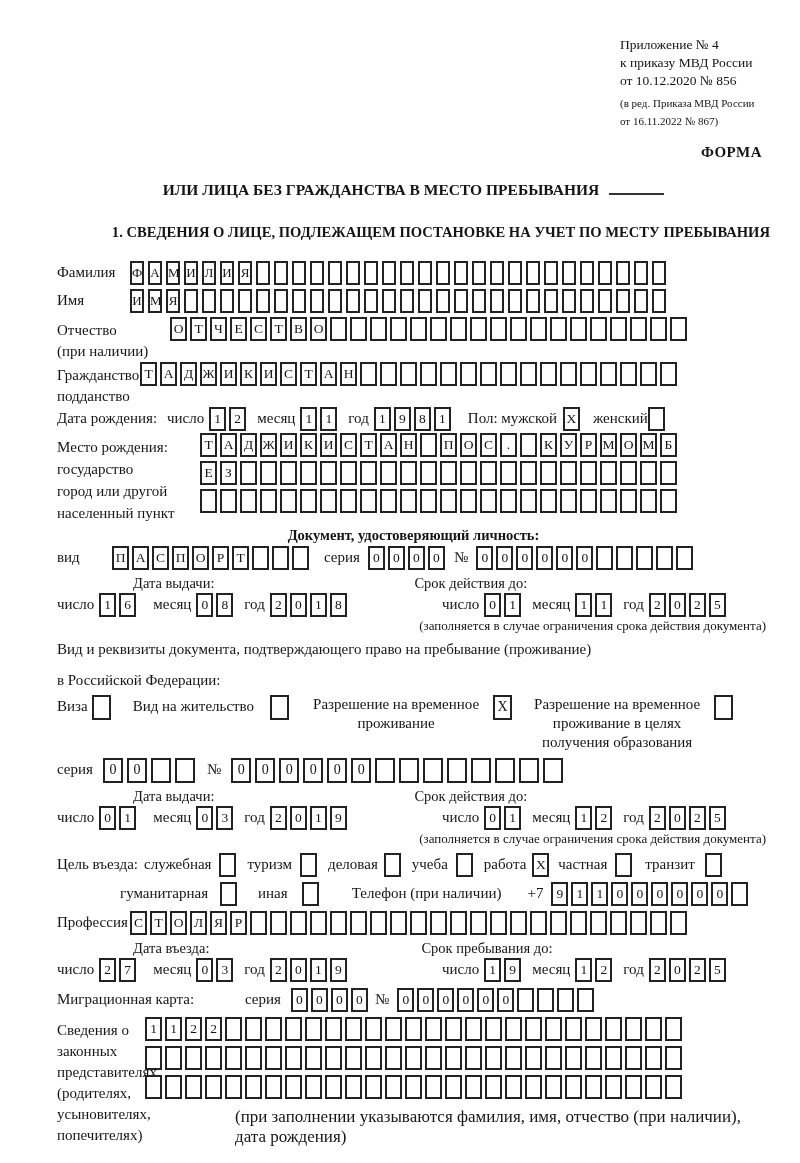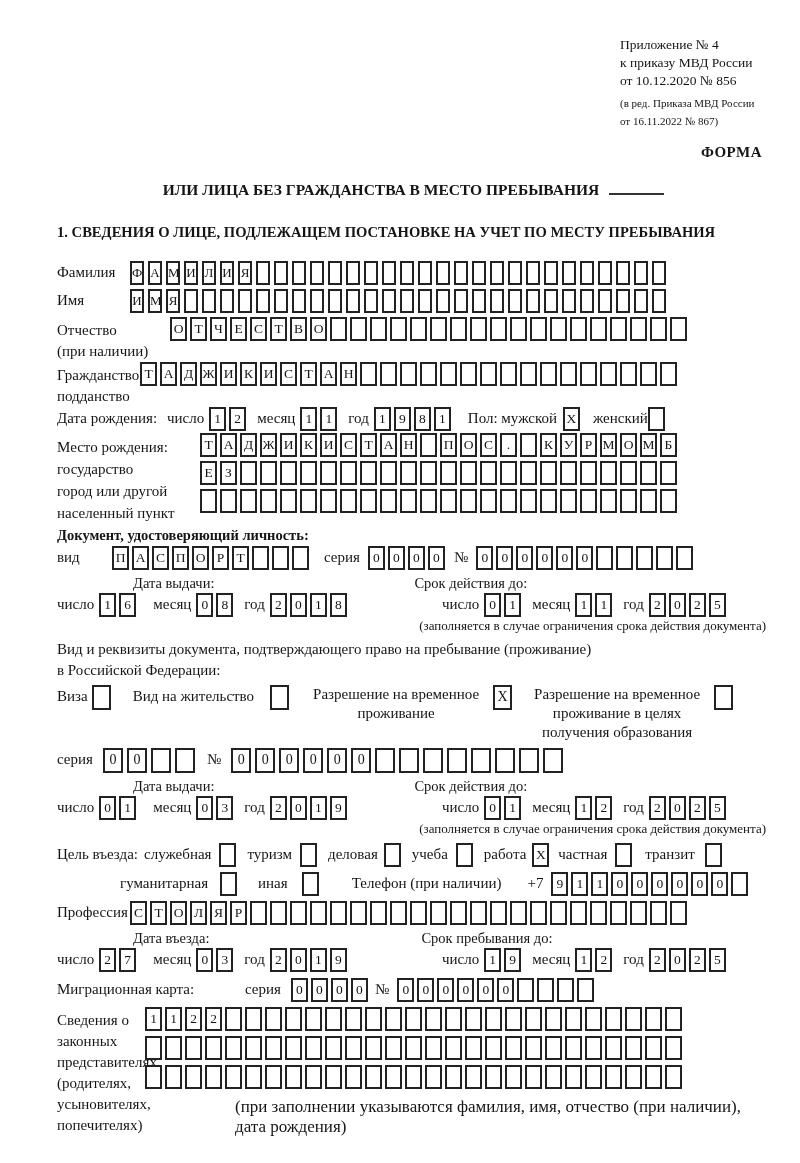--- a/index.html
+++ b/index.html
@@ -9,42 +9,42 @@
     background:#fff;color:#151515;
     font-family:"Liberation Serif","DejaVu Serif",serif;
     padding:36px 30px 0 57px;font-size:15px;
   }
   .hdr{margin-left:563px;font-size:13.5px;line-height:18px;white-space:nowrap}
   .hdr .sub{font-size:11px}
   .hdr .gap{margin-top:4px}
   .forma{margin-top:14px;text-align:right;padding-right:8px;font-weight:bold;font-size:15px;letter-spacing:.5px}
   .title{margin-top:18px;text-align:center;font-weight:bold;font-size:15.5px;line-height:21px}
   .uline{display:inline-block;width:55px;border-bottom:2px solid #333;margin-left:10px;height:14px}
-  .sect{margin-top:24px;text-align:left;font-weight:bold;font-size:14.6px}
+  .sect{margin-top:24px;text-align:right;font-weight:bold;font-size:14.6px}
   .row{display:flex;align-items:flex-start;margin-top:4px}
   .lbl{flex:none;padding-top:3px}
   .lbl2 div{line-height:21px}
   .boxes{white-space:nowrap}
   .cell{
     display:inline-block;width:14px;height:24px;border:2px solid #222;margin-right:4px;
     text-align:center;font-size:13px;line-height:20px;background:#fff;vertical-align:top;
   }
   .w2 .cell{width:17px;margin-right:3px;font-size:13.5px}
   .w3 .cell{width:20px;height:25px;margin-right:4px;font-size:14px}
   .ckb .cell{width:19px;height:25px;margin-right:0;font-size:14px}
   .t{display:inline-block;padding-top:3px}
   .dgrp{display:inline-flex;align-items:flex-start}
   .dgrp .t{margin-right:5px}
   .dgrp .boxes{margin-right:8px}
   .dlabels{display:flex;font-size:14.5px;margin-top:5px}
   .note{font-size:13px;text-align:right;padding-right:4px;margin-top:1px}
   .para{margin-top:6px;line-height:19px}
   .ckrow{display:flex;align-items:flex-start;margin-top:5px}
   .ctr{text-align:center;line-height:19px}
-  .dochead{text-align:left;font-weight:bold;font-size:14.5px;margin-top:3px}
+  .dochead{text-align:center;font-weight:bold;font-size:14.5px;margin-top:3px}
   .mt2{margin-top:2px}.mt6{margin-top:6px}
   .repnote{font-size:17px;margin-top:8px;margin-left:90px}
 </style>
 </head>
 <body>
 
 <div class="page">
 
   <div class="hdr">
     <div>Приложение № 4</div>
@@ -149,21 +149,21 @@
       <span class="t">месяц</span>
       <span class="boxes w2"><span class="cell">1</span><span class="cell">1</span></span>
       <span class="t">год</span>
       <span class="boxes w2"><span class="cell">2</span><span class="cell">0</span><span class="cell">2</span><span class="cell">5</span></span>
     </span>
   </div>
 
   <div class="note">(заполняется в случае ограничения срока действия документа)</div>
 
   <div class="para">Вид и реквизиты документа, подтверждающего право на пребывание (проживание)</div>
-  <div class="para" style="margin-top:2px">в Российской Федерации:</div>
+  <div class="para" style="margin-top:12px">в Российской Федерации:</div>
 
   <div class="ckrow">
     <span class="t">Виза</span>
     <span class="boxes ckb" style="margin-left:4px"><span class="cell"></span></span>
     <span class="t" style="margin-left:22px">Вид на жительство</span>
     <span class="boxes ckb" style="margin-left:16px"><span class="cell"></span></span>
     <span class="ctr" style="margin-left:24px">
       <div>Разрешение на временное</div>
       <div>проживание</div>
     </span>

